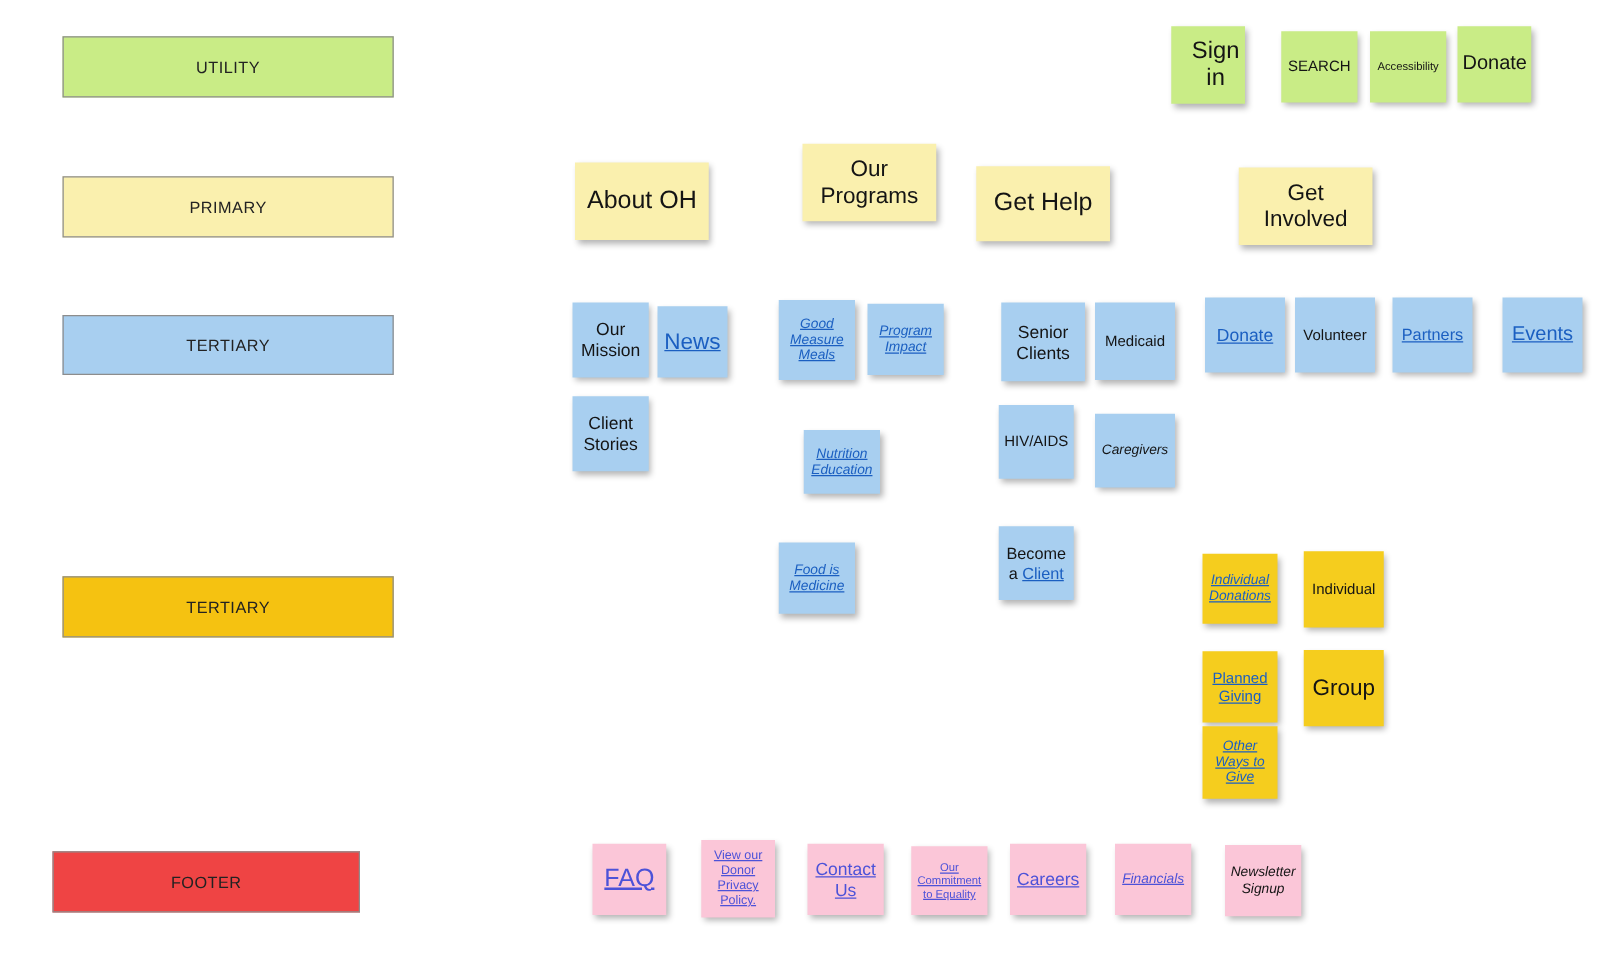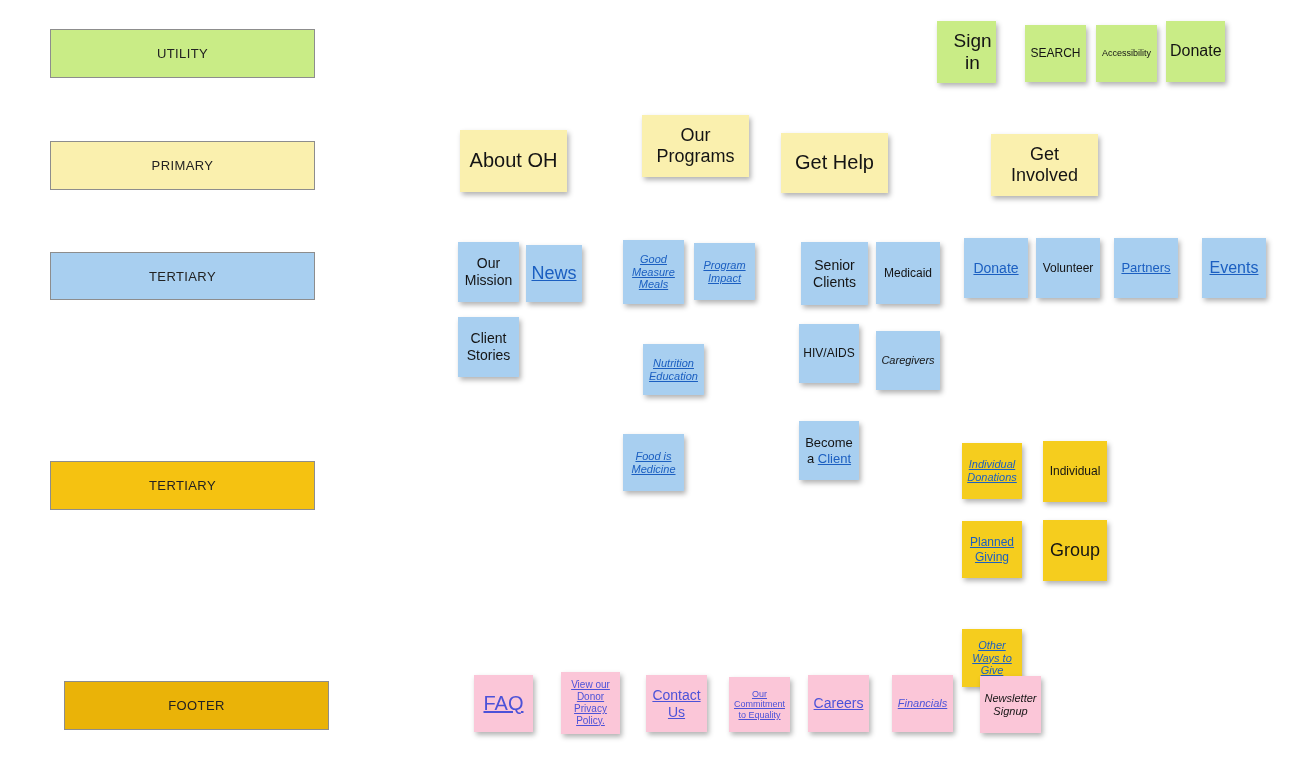--- a/index.html
+++ b/index.html
@@ -98,21 +98,21 @@
   </div>
 
   <div class="legend-bar blue" style="left:50px; top:252px; width:265px; height:48px;">
     <span>TERTIARY</span>
   </div>
 
   <div class="legend-bar" style="left:50px; top:461px; width:265px; height:49px; background:#f5c211;">
     <span>TERTIARY</span>
   </div>
 
-  <div class="legend-bar" style="left:64px; top:681px; width:265px; height:49px; background:#eab308;">
+  <div class="legend-bar" style="left:42px; top:681px; width:246px; height:49px; background:#ef4444;">
     <span>FOOTER</span>
   </div>
 
   <div class="note green fs-19" style="left:937px; top:21px; width:59px; height:62px;padding-left:16px;">
     <span class="txt">Sign in</span>
   </div>
 
   <div class="note green fs-12" style="left:1025px; top:25px; width:61px; height:57px;">
     <span class="txt">SEARCH</span>
   </div>
@@ -206,21 +206,21 @@
   </div>
 
   <div class="note gold link fs-11" style="left:962px; top:443px; width:60px; height:56px;">
     <span class="txt">Individual Donations</span>
   </div>
 
   <div class="note gold link fs-12" style="left:962px; top:521px; width:60px; height:57px;align-items:center;">
     <span class="txt">Planned Giving</span>
   </div>
 
-  <div class="note gold link fs-11" style="left:962px; top:581px; width:60px; height:58px;margin-top:48px;">
+  <div class="note gold link fs-11" style="left:962px; top:581px; width:60px; height:58px;">
     <span class="txt">Other Ways to Give</span>
   </div>
 
   <div class="note gold fs-12" style="left:1043px; top:441px; width:64px; height:61px;">
     <span class="txt">Individual</span>
   </div>
 
   <div class="note gold fs-18" style="left:1043px; top:520px; width:64px; height:61px;">
     <span class="txt">Group</span>
   </div>

